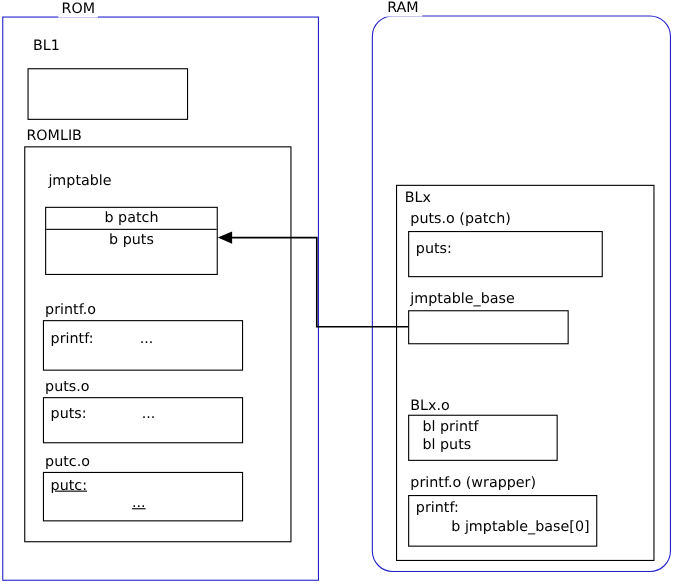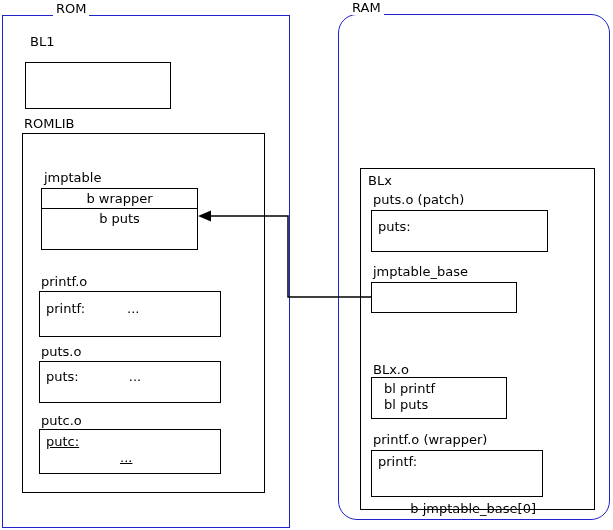--- a/index.html
+++ b/index.html
@@ -45,43 +45,43 @@
     line-height:19px;
     text-align:center;
     border-bottom:1px solid var(--box-border);
     overflow:hidden;
   }
   .jmp-row:last-child{border-bottom:none;}
   .obj-line{display:flex;padding:9px 6px 0 6px;}
   .obj-line .body{margin-left:42px;}
   .sym{display:block;padding:4px 6px 0 6px;}
   .body-line2{display:block;padding:1px 6px 0 80px;}
-  .right-line{display:block;text-align:right;padding:3px 6px 0 0;margin-top:29px;}
+  .right-line{display:block;text-align:right;padding:3px 6px 0 0;}
   .stack{display:block;padding:3px 0 0 12px;line-height:16px;}
   .arrow-overlay{
     position:absolute;left:0;top:0;width:613px;height:530px;
     pointer-events:none;
   }
 </style>
 </head>
 <body>
 
 <div class="container" style="left:2px;top:15px;width:288px;height:513px;">
   <div class="container-label" style="left:50px;">ROM</div>
 
   <div class="label" style="left:27px;top:18px;">BL1</div>
   <div class="box" style="left:22px;top:46px;width:146px;height:47px;"></div>
 
   <div class="label" style="left:21px;top:100px;">ROMLIB</div>
 
   <div class="box" style="left:19px;top:117px;width:243px;height:360px;">
 
-    <div class="label" style="left:21px;top:36px;">jmptable</div>
+    <div class="label" style="left:21px;top:23px;">jmptable</div>
     <div class="box" style="left:18px;top:54px;width:157px;height:62px;">
-      <div class="jmp-row">b wrapper</div>
+      <div class="jmp-row">b patch</div>
       <div class="jmp-row">b puts</div>
     </div>
 
     <div class="label" style="left:18px;top:140px;">printf.o</div>
     <div class="box" style="left:16px;top:157px;width:182px;height:46px;">
       <div class="obj-line">
         <span>printf:</span>
         <span class="body">...</span>
       </div>
     </div>

